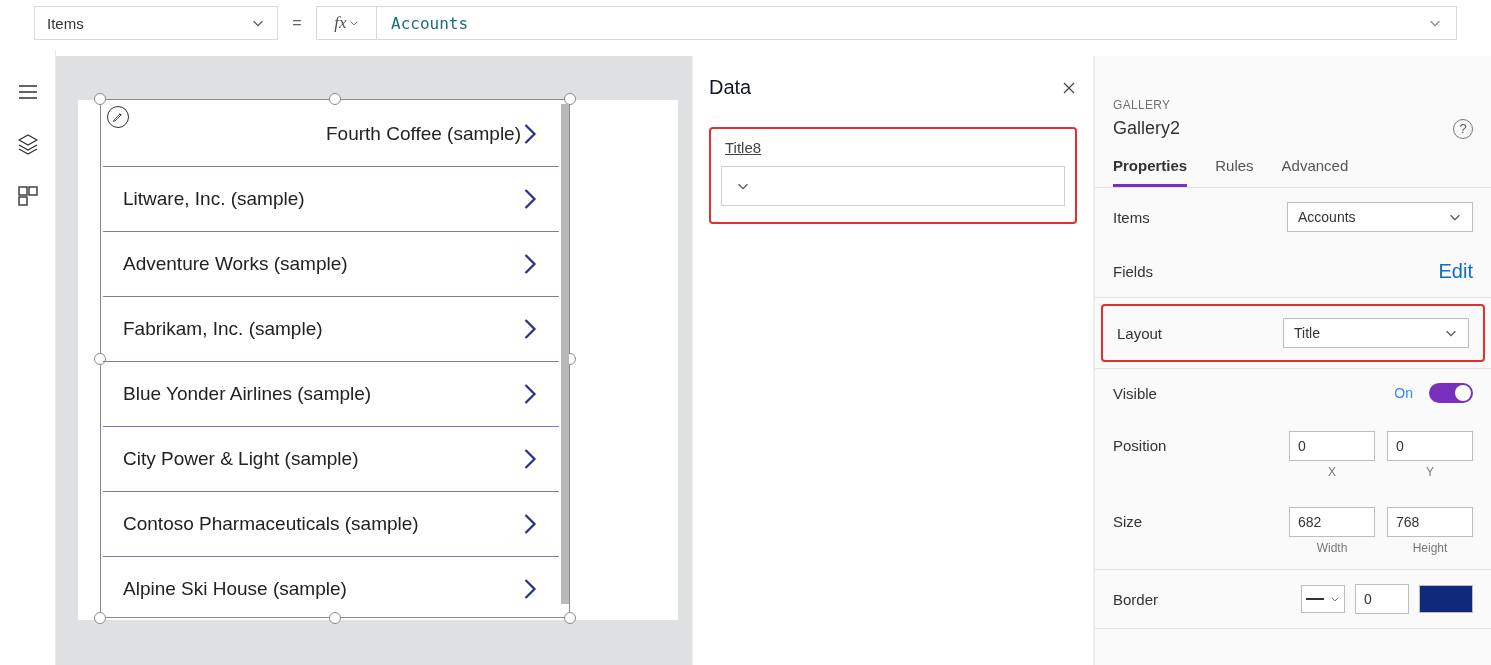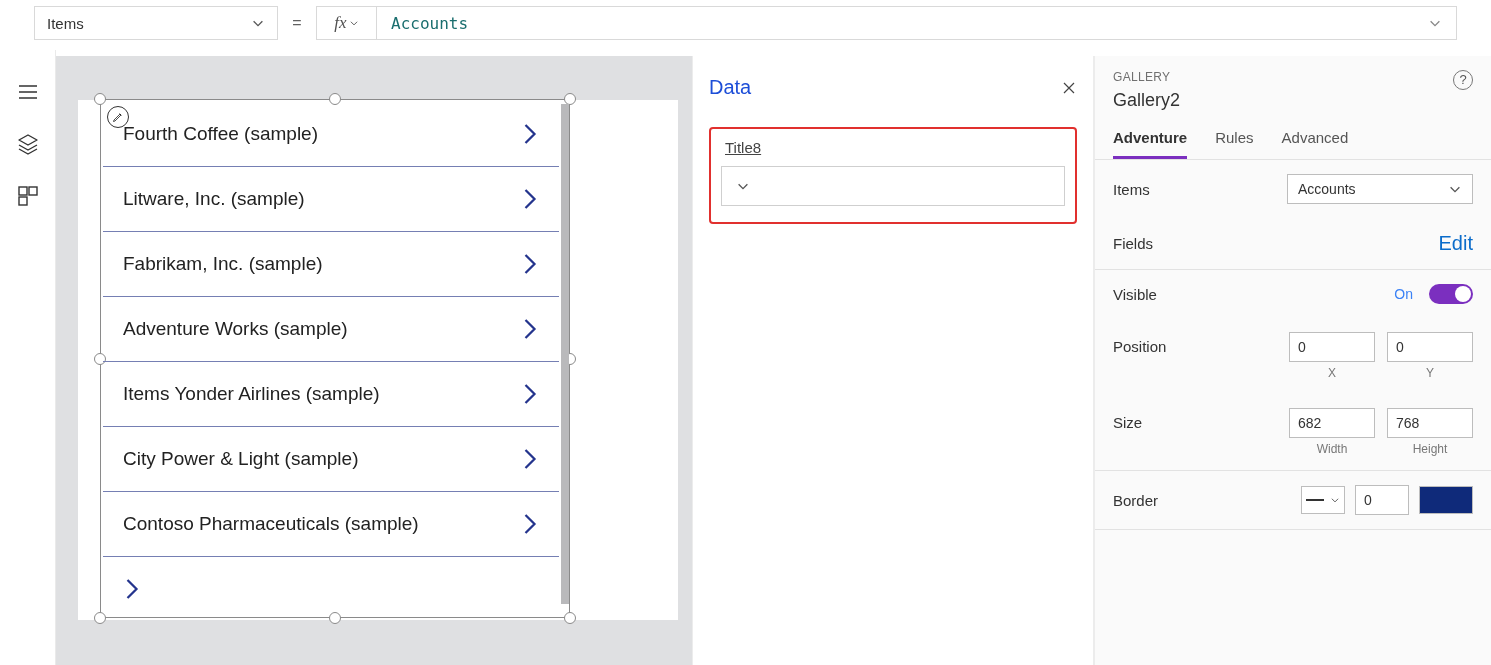--- a/index.html
+++ b/index.html
@@ -25,39 +25,39 @@
   .canvas-white { position: absolute; left: 78px; top: 100px; width: 600px; height: 520px; background: #fff; display: flex; flex-direction: column; }
   .selection-wrap { position: absolute; left: 100px; top: 99px; width: 470px; height: 519px; border: 1px solid #8a8a8a; }
   .handle { position: absolute; width: 12px; height: 12px; border: 1px solid #8a8a8a; background: #fff; border-radius: 50%; }
   .h-tl { left: -7px; top: -7px; } .h-t { left: 50%; margin-left: -6px; top: -7px; } .h-tr { right: -7px; top: -7px; }
   .h-l { left: -7px; top: 50%; margin-top: -6px; } .h-r { right: -7px; top: 50%; margin-top: -6px; }
   .h-bl { left: -7px; bottom: -7px; } .h-b { left: 50%; margin-left: -6px; bottom: -7px; } .h-br { right: -7px; bottom: -7px; }
   .edit-badge { position: absolute; left: 6px; top: 6px; width: 22px; height: 22px; border: 1px solid #333; border-radius: 50%; background: #fff; display: flex; align-items: center; justify-content: center; cursor: pointer; }
   .gallery-scroll { position: absolute; right: 0; top: 4px; width: 8px; height: 500px; background: #b9b9bb; }
   .gallery { position: absolute; left: 2px; right: 10px; top: 2px; bottom: 2px; display: flex; flex-direction: column; overflow: hidden; }
   .g-item { flex: 0 0 65px; border-bottom: 1px solid #757fb3; display: flex; align-items: center; padding: 0 20px; cursor: pointer; }
-  .g-item:first-child { border-top: 0; }
+  .g-item:first-child { border-top: 0; text-align: right; }
   .g-title { flex: 1; font-size: 19px; color: #222; }
   .g-chev { color: #24348d; }
 
   
   .data-panel { position: absolute; left: 692px; top: 56px; width: 402px; height: 609px; background: #fff; border-left: 1px solid #ececec; border-right: 1px solid #ececec; padding: 20px 16px; }
   .data-panel .dp-head { display: flex; align-items: center; justify-content: space-between; margin-bottom: 28px; }
-  .dp-title { font-size: 20px; color: #1d4ed8; }
+  .dp-title { font-size: 20px; color: #0f172a; }
   .dp-close { cursor: pointer; color: #444; }
   .field-block { border: 2px solid #e1302e; border-radius: 4px; padding: 10px 10px 16px 10px; }
   .field-label { font-size: 15px; color: #444; margin-bottom: 10px; padding-left: 4px; text-decoration: underline; }
   .field-dd { height: 40px; border: 1px solid #cfcfcf; display: flex; align-items: center; padding: 0 14px; font-size: 16px; color: #333; cursor: pointer; }
   .field-dd span:first-child { flex: 1; }
 
   
   .prop-panel { position: absolute; right: 0; top: 56px; width: 397px; height: 609px; background: #fafafa; border-left: 1px solid #ececec; }
   .pp-header { padding: 14px 18px 4px; }
   .pp-eyebrow { font-size: 12px; color: #707070; letter-spacing: .3px; }
-  .pp-row-top { display: flex; align-items: flex-start; justify-content: space-between; }
+  .pp-row-top { display: flex; align-items: flex-end; justify-content: space-between; margin-top: 28px; }
   .pp-name { font-size: 18px; color: #333; margin-top: 6px; }
   .pp-help { width: 20px; height: 20px; border: 1px solid #777; border-radius: 50%; text-align: center; line-height: 18px; font-size: 13px; color: #555; cursor: pointer; }
   .pp-tabs { display: flex; gap: 28px; padding: 14px 18px 0; border-bottom: 1px solid #e2e2e2; }
   .pp-tab { font-size: 15px; color: #555; padding-bottom: 10px; cursor: pointer; }
   .pp-tab.active { color: #333; font-weight: 600; border-bottom: 3px solid #7b2fbf; }
   .pp-section { border-bottom: 1px solid #e2e2e2; }
   .pp-line { padding: 14px 18px; display: flex; align-items: center; gap: 10px; }
   .pp-label { flex: 1; font-size: 15px; color: #333; }
   .pp-dd { width: 186px; height: 30px; border: 1px solid #bdbdbd; background: #fff; display: flex; align-items: center; padding: 0 10px; font-size: 14px; color: #333; cursor: pointer; }
   .pp-dd span:first-child { flex: 1; }
@@ -146,50 +146,51 @@
           <path d="M4 4l8 8-8 8" fill="none" stroke="#24348d" stroke-width="2"></path>
         </svg>
       </div>
       <div class="g-item">
         <span class="g-title">Litware, Inc. (sample)</span>
         <svg class="g-chev" width="18" height="28" viewBox="0 0 16 24">
           <path d="M4 4l8 8-8 8" fill="none" stroke="#24348d" stroke-width="2"></path>
         </svg>
       </div>
       <div class="g-item">
+        <span class="g-title">Adventure Works (sample)</span>
+        <svg class="g-chev" width="18" height="28" viewBox="0 0 16 24">
+          <path d="M4 4l8 8-8 8" fill="none" stroke="#24348d" stroke-width="2"></path>
+        </svg>
+      </div>
+      <div class="g-item">
         <span class="g-title">Fabrikam, Inc. (sample)</span>
         <svg class="g-chev" width="18" height="28" viewBox="0 0 16 24">
           <path d="M4 4l8 8-8 8" fill="none" stroke="#24348d" stroke-width="2"></path>
         </svg>
       </div>
       <div class="g-item">
-        <span class="g-title">Adventure Works (sample)</span>
-        <svg class="g-chev" width="18" height="28" viewBox="0 0 16 24">
-          <path d="M4 4l8 8-8 8" fill="none" stroke="#24348d" stroke-width="2"></path>
-        </svg>
-      </div>
-      <div class="g-item">
-        <span class="g-title">Items Yonder Airlines (sample)</span>
+        <span class="g-title">Blue Yonder Airlines (sample)</span>
         <svg class="g-chev" width="18" height="28" viewBox="0 0 16 24">
           <path d="M4 4l8 8-8 8" fill="none" stroke="#24348d" stroke-width="2"></path>
         </svg>
       </div>
       <div class="g-item">
         <span class="g-title">City Power &amp; Light (sample)</span>
         <svg class="g-chev" width="18" height="28" viewBox="0 0 16 24">
           <path d="M4 4l8 8-8 8" fill="none" stroke="#24348d" stroke-width="2"></path>
         </svg>
       </div>
       <div class="g-item">
         <span class="g-title">Contoso Pharmaceuticals (sample)</span>
         <svg class="g-chev" width="18" height="28" viewBox="0 0 16 24">
           <path d="M4 4l8 8-8 8" fill="none" stroke="#24348d" stroke-width="2"></path>
         </svg>
       </div>
       <div class="g-item">
+        <span class="g-title">Alpine Ski House (sample)</span>
         <svg class="g-chev" width="18" height="28" viewBox="0 0 16 24">
           <path d="M4 4l8 8-8 8" fill="none" stroke="#24348d" stroke-width="2"></path>
         </svg>
       </div>
     </div>
 </div>
 
 <div class="data-panel">
   <div class="dp-head">
     <div class="dp-title">Data</div>
@@ -213,41 +214,54 @@
   <div class="pp-header">
     <div class="pp-row-top">
       <div>
         <div class="pp-eyebrow">GALLERY</div>
         <div class="pp-name">Gallery2</div>
       </div>
       <div class="pp-help">?</div>
     </div>
   </div>
   <div class="pp-tabs">
-    <div class="pp-tab active">Adventure</div>
+    <div class="pp-tab active">Properties</div>
     <div class="pp-tab">Rules</div>
     <div class="pp-tab">Advanced</div>
   </div>
 
   <div class="pp-section">
     <div class="pp-line">
       <div class="pp-label">Items</div>
       <div class="pp-dd">
         <span>Accounts</span>
         <svg width="14" height="14" viewBox="0 0 16 16">
             <path d="M3 6l5 5 5-5" fill="none" stroke="#555" stroke-width="1.5"></path>
           </svg>
       </div>
     </div>
     <div class="pp-line">
       <div class="pp-label">Fields</div>
       <div class="pp-link">Edit</div>
     </div>
   </div>
 
+  <div class="pp-section">
+    <div class="highlight-red" style="margin:6px 6px;">
+      <div class="pp-line" style="padding:10px 12px;">
+        <div class="pp-label">Layout</div>
+        <div class="pp-dd">
+          <span>Title</span>
+          <svg width="14" height="14" viewBox="0 0 16 16">
+              <path d="M3 6l5 5 5-5" fill="none" stroke="#555" stroke-width="1.5"></path>
+            </svg>
+        </div>
+      </div>
+    </div>
+  </div>
 
   <div class="pp-section">
     <div class="pp-line">
       <div class="pp-label">Visible</div>
       <span class="toggle-label">On</span>
       <div class="toggle"></div>
     </div>
     <div class="pp-line" style="align-items:flex-start;">
       <div class="pp-label" style="padding-top:6px;">Position</div>
       <div class="num-pair">

